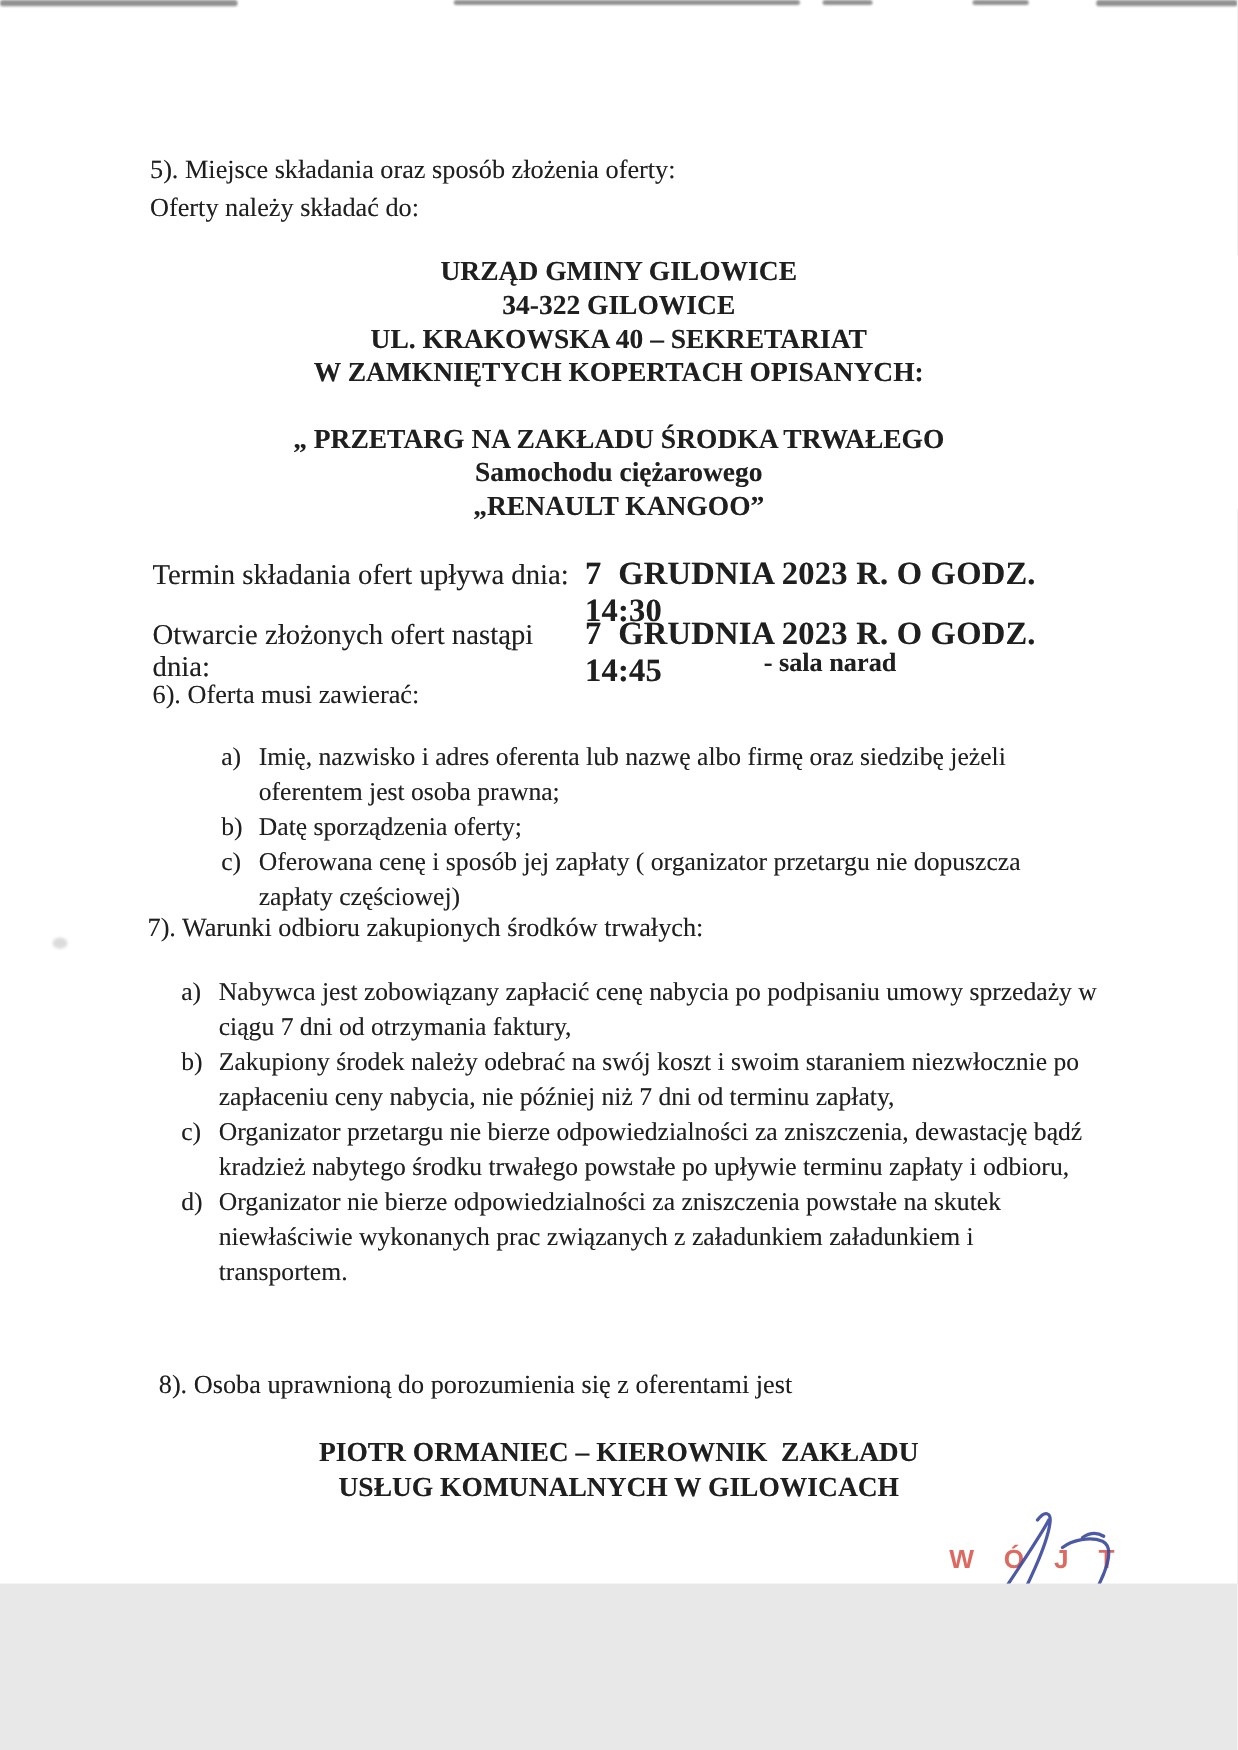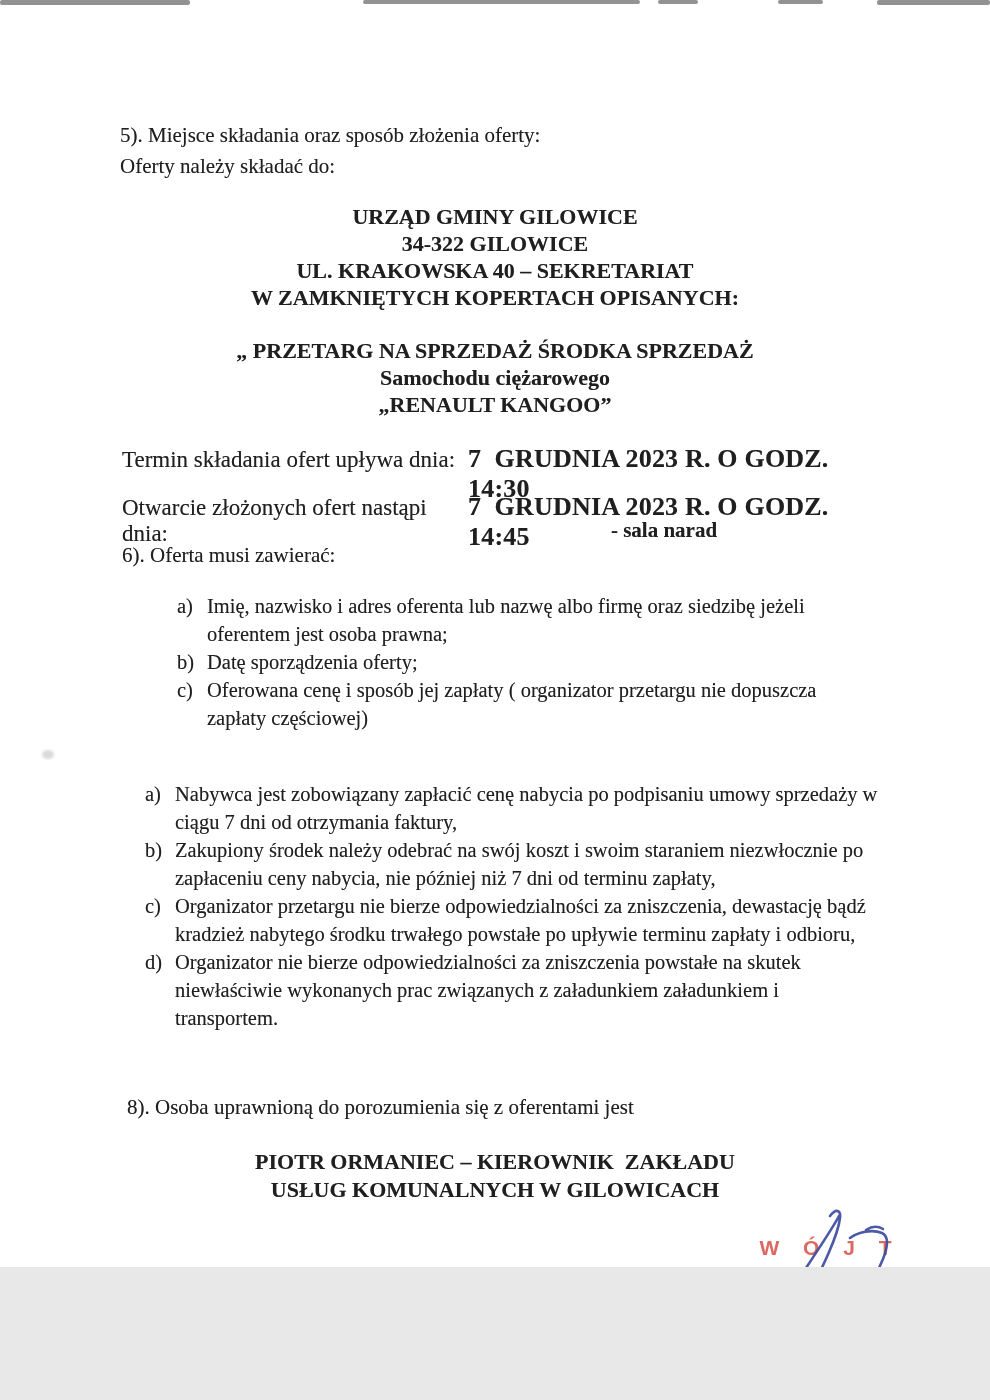--- a/index.html
+++ b/index.html
@@ -120,21 +120,21 @@
   </div>
 
   <div class="abs center-block address-block">
     <div>URZĄD GMINY GILOWICE</div>
     <div>34-322 GILOWICE</div>
     <div>UL. KRAKOWSKA 40 – SEKRETARIAT</div>
     <div>W ZAMKNIĘTYCH KOPERTACH OPISANYCH:</div>
   </div>
 
   <div class="abs center-block title-block">
-    <div>„ PRZETARG NA SPRZEDAŻ ŚRODKA SPRZEDAŻ</div>
+    <div>„ PRZETARG NA ZAKŁADU ŚRODKA TRWAŁEGO</div>
     <div>Samochodu ciężarowego</div>
     <div>„RENAULT KANGOO”</div>
   </div>
 
   <div class="abs dl-row row1">
     <span class="dl-label">Termin składania ofert upływa dnia:</span>
     <span class="dl-value">7  GRUDNIA 2023 R. O GODZ. 14:30</span>
   </div>
   <div class="abs dl-row row2">
     <span class="dl-label">Otwarcie złożonych ofert nastąpi dnia:</span>
@@ -151,20 +151,21 @@
     <div class="list-item">
       <span class="li-marker">b)</span>
       <span class="li-text">Datę sporządzenia oferty;</span>
     </div>
     <div class="list-item">
       <span class="li-marker">c)</span>
       <span class="li-text">Oferowana cenę i sposób jej zapłaty ( organizator przetargu nie dopuszcza zapłaty częściowej)</span>
     </div>
   </div>
 
+  <div class="abs sec-heading sec7-heading">7). Warunki odbioru zakupionych środków trwałych:</div>
   <div class="abs list list7">
     <div class="list-item">
       <span class="li-marker">a)</span>
       <span class="li-text">Nabywca jest zobowiązany zapłacić cenę nabycia po podpisaniu umowy sprzedaży w ciągu 7 dni od otrzymania faktury,</span>
     </div>
     <div class="list-item">
       <span class="li-marker">b)</span>
       <span class="li-text">Zakupiony środek należy odebrać na swój koszt i swoim staraniem niezwłocznie po zapłaceniu ceny nabycia, nie później niż 7 dni od terminu zapłaty,</span>
     </div>
     <div class="list-item">

